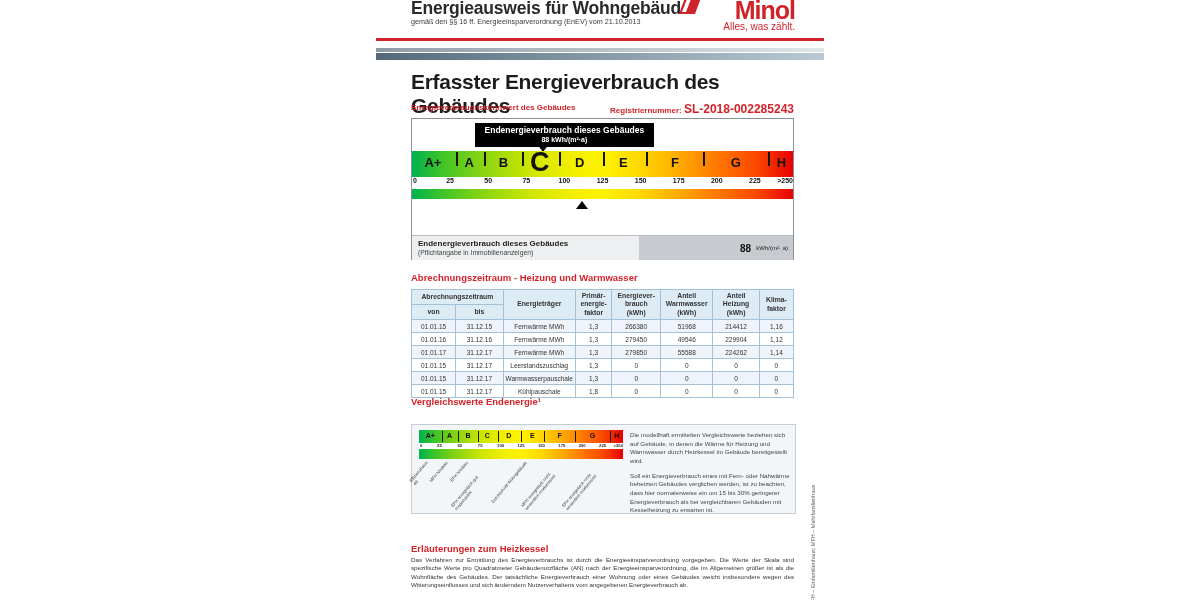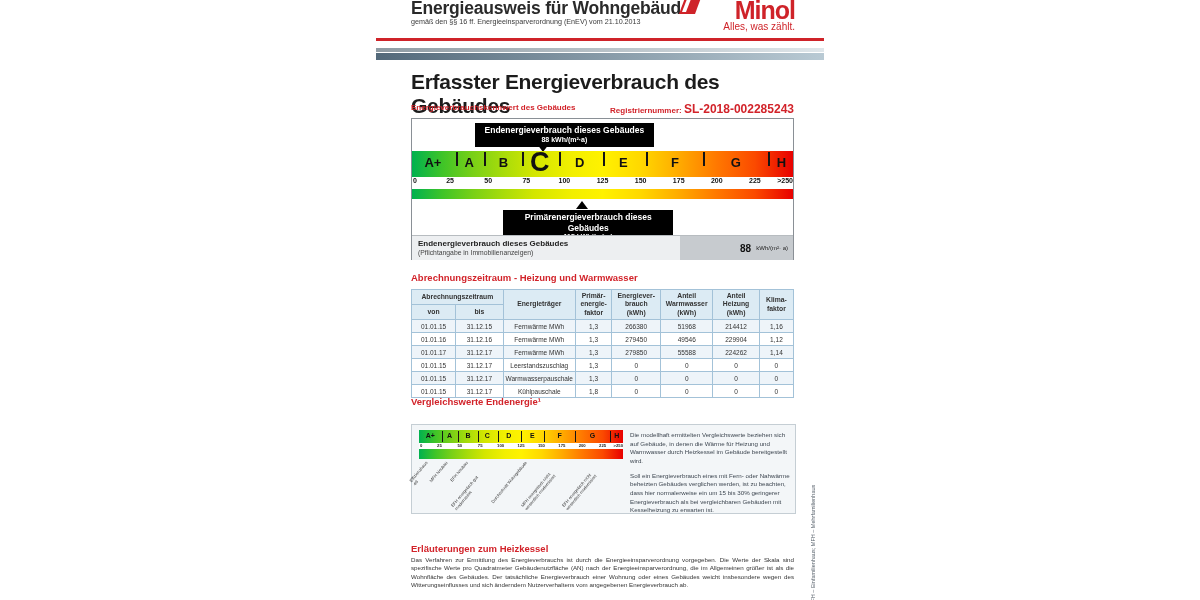--- a/index.html
+++ b/index.html
@@ -36,21 +36,21 @@
   .cl{position:absolute;top:4px;transform:translateX(-50%);font-size:13px;font-weight:bold;color:#111;}
   .cl.active{font-size:27px;top:-4px;}
   .numrow{position:absolute;left:0;top:58px;width:100%;height:10px;background:#fff;}
   .numrow span{position:absolute;top:0;font-size:7px;font-weight:bold;color:#111;transform:translateX(-50%);}
   .numrow span.first{transform:none;}
   .numrow span.last{transform:translateX(-100%);}
   .band2{position:absolute;left:0;top:70px;width:100%;height:10px;}
   .resrow{position:absolute;left:0;top:116px;width:100%;height:24px;background:#edeff1;border-top:1px solid #b7bcc0;}
   .resrow .rl{position:absolute;left:6px;top:3px;font-size:8px;font-weight:bold;color:#222;}
   .resrow .rs{position:absolute;left:6px;top:13px;font-size:6.8px;color:#444;}
-  .resbox{position:absolute;right:0;top:0;width:113px;height:100%;background:#c7cbcf;}
+  .resbox{position:absolute;right:0;top:0;width:113px;height:100%;background:#c7cbcf;padding-left:41px;}
   .resbox .val{position:absolute;right:42px;top:7px;font-size:10px;font-weight:bold;color:#111;}
   .resbox .unit{position:absolute;right:5px;top:9px;font-size:6px;color:#222;}
 
   
   .redhead{font-size:9.5px;font-weight:bold;color:#d2232a;}
   #vtable{left:35px;top:289px;width:383px;border-collapse:collapse;}
   #vtable th,#vtable td{border:1px solid #a3c2d8;text-align:center;color:#333;}
   #vtable th{background:#dcebf4;font-size:6.8px;font-weight:bold;padding:2px 1px;white-space:pre-line;line-height:1.25;}
   #vtable td{font-size:6.5px;padding:2.5px 1px;background:#fff;}
   #vtable tr.alt td{background:#eef4f9;}
@@ -143,24 +143,20 @@
       <span style="left:50%">125</span>
       <span style="left:60%">150</span>
       <span style="left:70%">175</span>
       <span style="left:80%">200</span>
       <span style="left:90%">225</span>
       <span class="last" style="left:100%">&gt;250</span>
     </div>
 
     <div class="band2 grad"></div>
     <div class="arr-up" style="left:44.5%;top:82px;"></div>
-    <div class="tooltip" style="left:24%;width:44.5%;top:91px;">
-      <div class="tl">Primärenergieverbrauch dieses Gebäudes</div>
-      <div class="tv">115 kWh/(m²·a)</div>
-    </div>
 
     <div class="resrow">
       <div class="rl">Endenergieverbrauch dieses Gebäudes</div>
       <div class="rs">(Pflichtangabe in Immobilienanzeigen)</div>
       <div class="resbox">
         <span class="val">88</span>
         <span class="unit">kWh/(m²· a)</span>
       </div>
     </div>
   </div>

